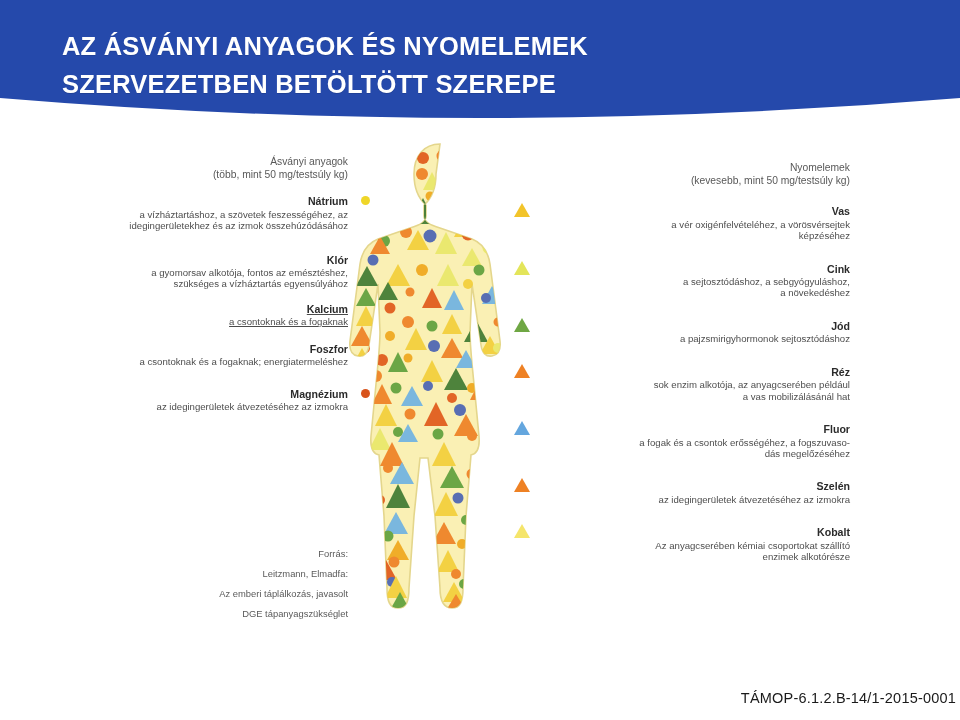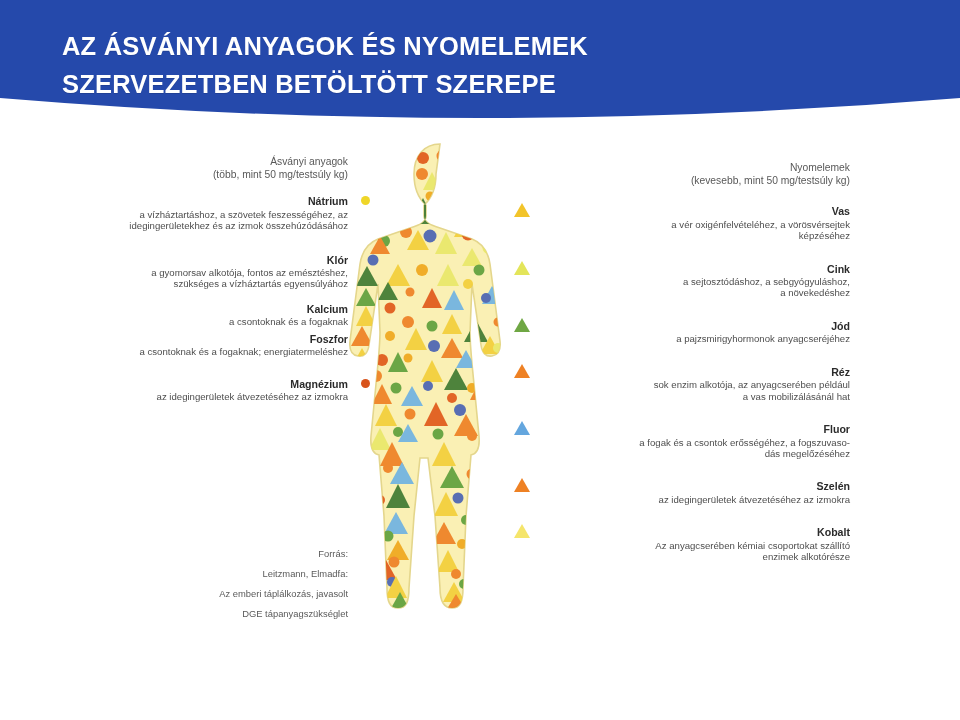--- a/index.html
+++ b/index.html
@@ -76,21 +76,21 @@
     width:0;height:0;
     border-left:8px solid transparent;
     border-right:8px solid transparent;
     border-bottom:14px solid #ccc;
   }
 
   
   #left-col .entry.e0{margin-bottom:22px;}
   #left-col .entry.e1{margin-bottom:24px;}
   #left-col .entry.e2{margin-bottom:13px;}
-  #left-col .entry.e3{margin-bottom:5px;}
+  #left-col .entry.e3{margin-bottom:15px;text-decoration:underline;}
   #left-col .entry.e4{margin-bottom:20px;}
 
   #right-col .entry{margin-bottom:21px;}
 
   
   #source{
     position:absolute;left:58px;top:408px;width:198px;
     text-align:right;
     font-size:9.4px;line-height:20px;color:#5a5a5a;
     white-space:pre-line;
@@ -377,21 +377,21 @@
       <div class="entry">
         <span class="marker-tri" style="border-bottom-color:#E3E55A"></span>
         <div class="entry-name">Cink</div>
         <div class="entry-desc">a sejtosztódáshoz, a sebgyógyuláshoz,
 a növekedéshez</div>
       </div>
 
       <div class="entry">
         <span class="marker-tri" style="border-bottom-color:#6FA744"></span>
         <div class="entry-name">Jód</div>
-        <div class="entry-desc">a pajzsmirigyhormonok anyagcseréjéhez</div>
+        <div class="entry-desc">a pajzsmirigyhormonok sejtosztódáshoz</div>
       </div>
 
       <div class="entry">
         <span class="marker-tri" style="border-bottom-color:#EE8124"></span>
         <div class="entry-name">Réz</div>
         <div class="entry-desc">sok enzim alkotója, az anyagcserében például
 a vas mobilizálásánál hat</div>
       </div>
 
       <div class="entry">
@@ -410,14 +410,15 @@
       <div class="entry">
         <span class="marker-tri" style="border-bottom-color:#F5E56B"></span>
         <div class="entry-name">Kobalt</div>
         <div class="entry-desc">Az anyagcserében kémiai csoportokat szállító
 enzimek alkotórésze</div>
       </div>
     </div>
 
   </div>
 
+  <div id="footer">TÁMOP-6.1.2.B-14/1-2015-0001</div>
 
 </div>
 
 </body></html>

